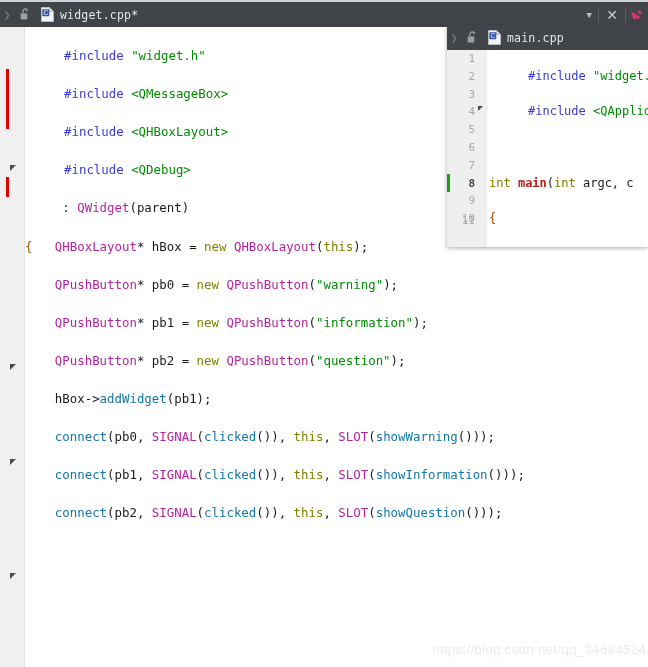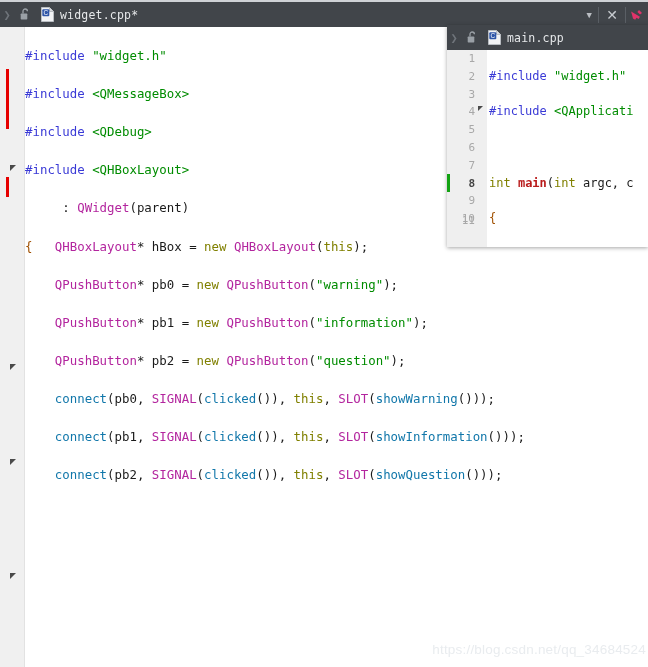--- a/index.html
+++ b/index.html
@@ -55,21 +55,21 @@
     border-left:6px solid #4a4a4a;border-bottom:6px solid transparent;
   }
   .code{
     position:absolute;left:25px;top:0;width:623px;height:640px;
     font-size:12.4px;line-height:19.05px;white-space:pre;
     font-family:"DejaVu Sans Mono","Liberation Mono",monospace;
   }
   .ln{height:19.05px;}
 
   
-  .t-pre{color:#3a3ad6;}          
+  .t-pre{color:#3a3ad6;margin-left:39px;}          
   .t-str{color:#008c00;}          
   .t-kw{color:#808000;}           
   .t-type{color:#b3259e;}         
   .t-fn{color:#1177aa;}           
   .t-fnb{color:#b91c1c;font-weight:bold;}
   .t-txt{color:#1a1a1a;}
   .t-brc{color:#a05000;}
 
   
   .panel{
@@ -159,27 +159,28 @@
 
       <div class="fold-tri" style="top:138px;"></div>
       <div class="fold-tri" style="top:337px;"></div>
       <div class="fold-tri" style="top:432px;"></div>
       <div class="fold-tri" style="top:546px;"></div>
     </div>
 
     <div class="code">
 <div class="ln"><span class="t-pre">#include</span><span class="t-txt"> </span><span class="t-str">"widget.h"</span></div>
 <div class="ln"><span class="t-pre">#include</span><span class="t-txt"> </span><span class="t-str">&lt;QMessageBox&gt;</span></div>
+<div class="ln"><span class="t-pre">#include</span><span class="t-txt"> </span><span class="t-str">&lt;QHBoxLayout&gt;</span></div>
 <div class="ln"><span class="t-pre">#include</span><span class="t-txt"> </span><span class="t-str">&lt;QDebug&gt;</span></div>
-<div class="ln"><span class="t-pre">#include</span><span class="t-txt"> </span><span class="t-str">&lt;QHBoxLayout&gt;</span></div>
 <div class="ln"><span class="t-txt">     : </span><span class="t-type">QWidget</span><span class="t-txt">(parent)</span></div>
 <div class="ln"><span class="t-brc">{</span><span class="t-txt">   </span><span class="t-type">QHBoxLayout</span><span class="t-txt">* hBox = </span><span class="t-kw">new</span><span class="t-txt"> </span><span class="t-type">QHBoxLayout</span><span class="t-txt">(</span><span class="t-kw">this</span><span class="t-txt">);</span></div>
 <div class="ln"><span class="t-txt">    </span><span class="t-type">QPushButton</span><span class="t-txt">* pb0 = </span><span class="t-kw">new</span><span class="t-txt"> </span><span class="t-type">QPushButton</span><span class="t-txt">(</span><span class="t-str">"warning"</span><span class="t-txt">);</span></div>
 <div class="ln"><span class="t-txt">    </span><span class="t-type">QPushButton</span><span class="t-txt">* pb1 = </span><span class="t-kw">new</span><span class="t-txt"> </span><span class="t-type">QPushButton</span><span class="t-txt">(</span><span class="t-str">"information"</span><span class="t-txt">);</span></div>
 <div class="ln"><span class="t-txt">    </span><span class="t-type">QPushButton</span><span class="t-txt">* pb2 = </span><span class="t-kw">new</span><span class="t-txt"> </span><span class="t-type">QPushButton</span><span class="t-txt">(</span><span class="t-str">"question"</span><span class="t-txt">);</span></div>
+<div class="ln"><span class="t-txt">    hBox-&gt;</span><span class="t-fn">addWidget</span><span class="t-txt">(pb1);</span></div>
 <div class="ln"><span class="t-txt">    </span><span class="t-fn">connect</span><span class="t-txt">(pb0, </span><span class="t-type">SIGNAL</span><span class="t-txt">(</span><span class="t-fn">clicked</span><span class="t-txt">()), </span><span class="t-kw">this</span><span class="t-txt">, </span><span class="t-type">SLOT</span><span class="t-txt">(</span><span class="t-fn">showWarning</span><span class="t-txt">()));</span></div>
 <div class="ln"><span class="t-txt">    </span><span class="t-fn">connect</span><span class="t-txt">(pb1, </span><span class="t-type">SIGNAL</span><span class="t-txt">(</span><span class="t-fn">clicked</span><span class="t-txt">()), </span><span class="t-kw">this</span><span class="t-txt">, </span><span class="t-type">SLOT</span><span class="t-txt">(</span><span class="t-fn">showInformation</span><span class="t-txt">()));</span></div>
 <div class="ln"><span class="t-txt">    </span><span class="t-fn">connect</span><span class="t-txt">(pb2, </span><span class="t-type">SIGNAL</span><span class="t-txt">(</span><span class="t-fn">clicked</span><span class="t-txt">()), </span><span class="t-kw">this</span><span class="t-txt">, </span><span class="t-type">SLOT</span><span class="t-txt">(</span><span class="t-fn">showQuestion</span><span class="t-txt">()));</span></div>
 
 
 
 
 
 
 

